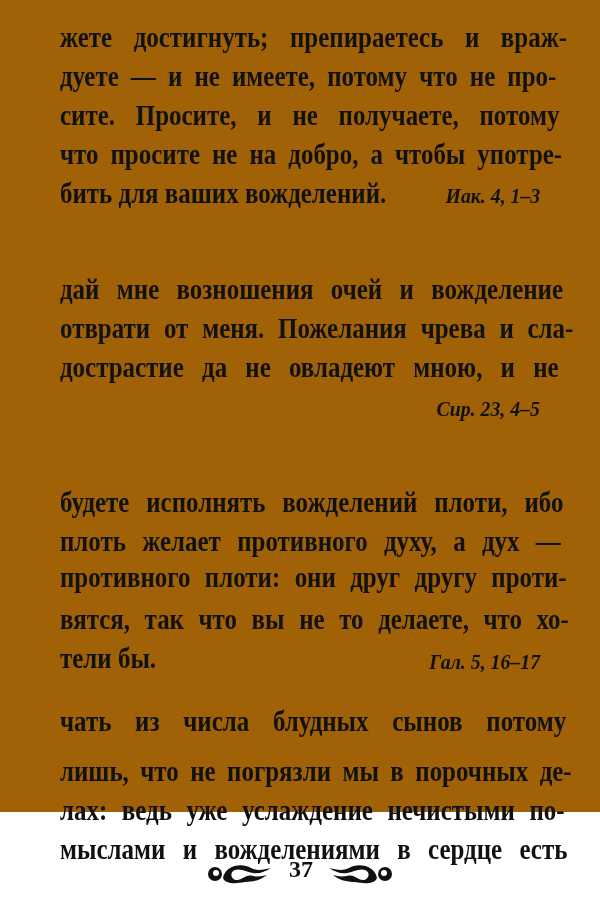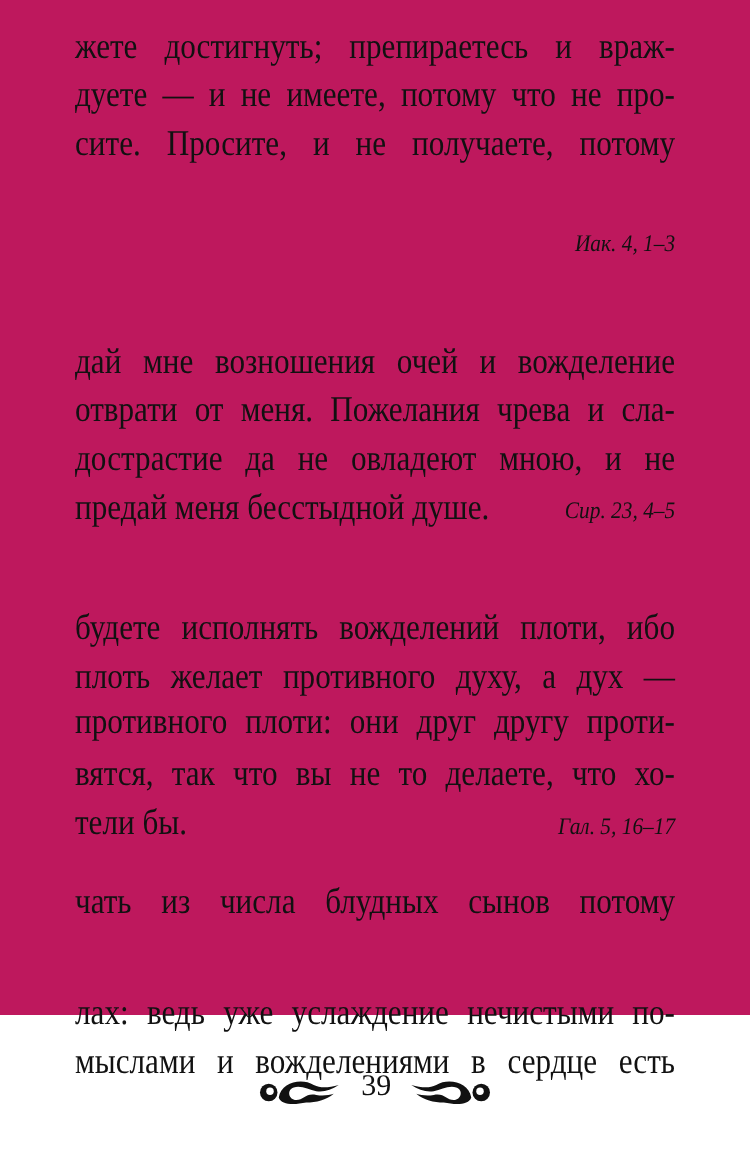--- a/index.html
+++ b/index.html
@@ -1,77 +1,79 @@
 <!DOCTYPE html>
 <html><head>
 <meta charset="utf-8">
 <style>
   html, body { margin: 0; padding: 0; background: #ffffff; }
   body { width: 600px; height: 920px; position: relative; overflow: hidden; }
-  .page { position: absolute; left: 0; top: 0; width: 600px; height: 812px; background: #be185d; color: #111; }
+  .page { position: absolute; left: 0; top: 0; width: 600px; height: 812px; background: #a16207; color: #111; font-weight: bold; }
   .line {
     position: absolute; left: 60px; width: 480px; height: 39px;
     font-family: "Liberation Serif", serif; font-size: 29px; line-height: 39px;
     white-space: nowrap; overflow: visible;
   }
   .line .txt {
     display: inline-block; transform-origin: 0 50%; white-space: pre;
   }
   .ref {
     position: absolute; right: 60px; height: 36px;
-    font-family: "Liberation Serif", serif; font-style: italic; font-size: 19px; line-height: 36px;
+    font-family: "Liberation Serif", serif; font-style: italic; font-size: 22px; line-height: 36px;
     white-space: nowrap; text-align: right; color: #111;
   }
   .ref .txt { display: inline-block; transform-origin: 100% 50%; transform: scaleX(0.9); }
   .footer { position: absolute; left: 0; width: 600px; top: 852px; height: 40px; }
   .pagenum {
     position: absolute; left: 283px; top: 2px; width: 36px; text-align: center;
     font-family: "Liberation Serif", serif; font-size: 24px; line-height: 30px; color: #111;
   }
   .orn { position: absolute; top: 6px; }
 </style>
 </head>
 <body>
 
 <div class="page">
 
   <div class="line" style="top:18px"><span class="txt" style="margin-left: 0px; word-spacing: 17.8318px; transform: scaleX(0.86);">жете достигнуть; препираетесь и враж-</span></div>
   <div class="line" style="top:57px"><span class="txt" style="margin-left: 0px; word-spacing: 6.85729px; transform: scaleX(0.86);">дуете — и не имеете, потому что не про-</span></div>
   <div class="line" style="top:96px"><span class="txt" style="margin-left: 0px; word-spacing: 16.8935px; transform: scaleX(0.86);">сите. Просите, и не получаете, потому</span></div>
+  <div class="line" style="top:135px"><span class="txt" style="margin-left: 0px; word-spacing: 6.72975px; transform: scaleX(0.86);">что просите не на добро, а чтобы употре-</span></div>
+  <div class="line last" style="top:174px"><span class="txt" style="margin-left: 0px; transform: scaleX(0.86);">бить для ваших вожделений.</span></div>
   <div class="ref" style="top:178px"><span class="txt">Иак. 4, 1–3</span></div>
 
   <div class="line" style="top:270px"><span class="txt" style="margin-left: 0px; word-spacing: 12.9029px; transform: scaleX(0.86);">дай мне возношения очей и вожделение</span></div>
   <div class="line" style="top:348px"><span class="txt" style="margin-left: 0px; word-spacing: 13.9165px; transform: scaleX(0.86);">дострастие да не овладеют мною, и не</span></div>
   <div class="line" style="top:309px"><span class="txt" style="margin-left: 0px; word-spacing: 8.78628px; transform: scaleX(0.86);">отврати от меня. Пожелания чрева и сла-</span></div>
-  <div class="line last" style="top:387px"><span class="txt" style="margin-left: 0px; transform: scaleX(0.86);">предай меня бесстыдной душе.</span></div>
   <div class="ref" style="top:391px"><span class="txt">Сир. 23, 4–5</span></div>
 
   <div class="line" style="top:522px"><span class="txt" style="margin-left: 0px; word-spacing: 11.729px; transform: scaleX(0.86);">плоть желает противного духу, а дух —</span></div>
   <div class="line" style="top:483px"><span class="txt" style="margin-left: 0px; word-spacing: 12.3044px; transform: scaleX(0.86);">будете исполнять вожделений плоти, ибо</span></div>
   <div class="line" style="top:558px"><span class="txt" style="margin-left: 0px; word-spacing: 9.44978px; transform: scaleX(0.86);">противного плоти: они друг другу проти-</span></div>
   <div class="line" style="top:600px"><span class="txt" style="margin-left: 0px; word-spacing: 9.71275px; transform: scaleX(0.86);">вятся, так что вы не то делаете, что хо-</span></div>
   <div class="line last" style="top:639px"><span class="txt" style="margin-left: 0px; transform: scaleX(0.86);">тели бы.</span></div>
   <div class="ref" style="top:644px"><span class="txt">Гал. 5, 16–17</span></div>
 
   <div class="line" style="top:702px"><span class="txt" style="margin-left: 0px; word-spacing: 20.3498px; transform: scaleX(0.86);">чать из числа блудных сынов потому</span></div>
+  <div class="line" style="top:752px"><span class="txt" style="margin-left: 0px; word-spacing: 6.06458px; transform: scaleX(0.86);">лишь, что не погрязли мы в порочных де-</span></div>
   <div class="line" style="top:791px"><span class="txt" style="margin-left: 0px; word-spacing: 9.74041px; transform: scaleX(0.86);">лах: ведь уже услаждение нечистыми по-</span></div>
   <div class="line" style="top:830px"><span class="txt" style="margin-left: 0px; word-spacing: 12.8998px; transform: scaleX(0.86);">мыслами и вожделениями в сердце есть</span></div>
 
   <div class="footer">
     <span class="orn" style="left:205px">
       <svg width="70" height="30" viewBox="0 0 70 30">
         <g fill="#111">
           <circle cx="10" cy="16" r="7"></circle>
           <circle cx="11" cy="15" r="3" fill="#fff"></circle>
           <path d="M18 20 C20 8, 36 4, 46 10 C52 13, 58 12, 66 10 C60 14, 54 16, 48 15 C42 14, 36 10, 30 12 C24 14, 26 22, 32 22 C38 22, 40 16, 48 18 C54 19, 58 18, 62 17 C56 22, 48 24, 40 24 C30 26, 20 26, 18 20 Z"></path>
           <circle cx="32" cy="17" r="3" fill="#fff"></circle>
         </g>
       </svg>
     </span>
-    <span class="pagenum">39</span>
+    <span class="pagenum">37</span>
     <span class="orn" style="left:325px">
       <svg width="70" height="30" viewBox="0 0 70 30">
         <g fill="#111" transform="translate(70,0) scale(-1,1)">
           <circle cx="10" cy="16" r="7"></circle>
           <circle cx="11" cy="15" r="3" fill="#fff"></circle>
           <path d="M18 20 C20 8, 36 4, 46 10 C52 13, 58 12, 66 10 C60 14, 54 16, 48 15 C42 14, 36 10, 30 12 C24 14, 26 22, 32 22 C38 22, 40 16, 48 18 C54 19, 58 18, 62 17 C56 22, 48 24, 40 24 C30 26, 20 26, 18 20 Z"></path>
           <circle cx="32" cy="17" r="3" fill="#fff"></circle>
         </g>
       </svg>
     </span>

